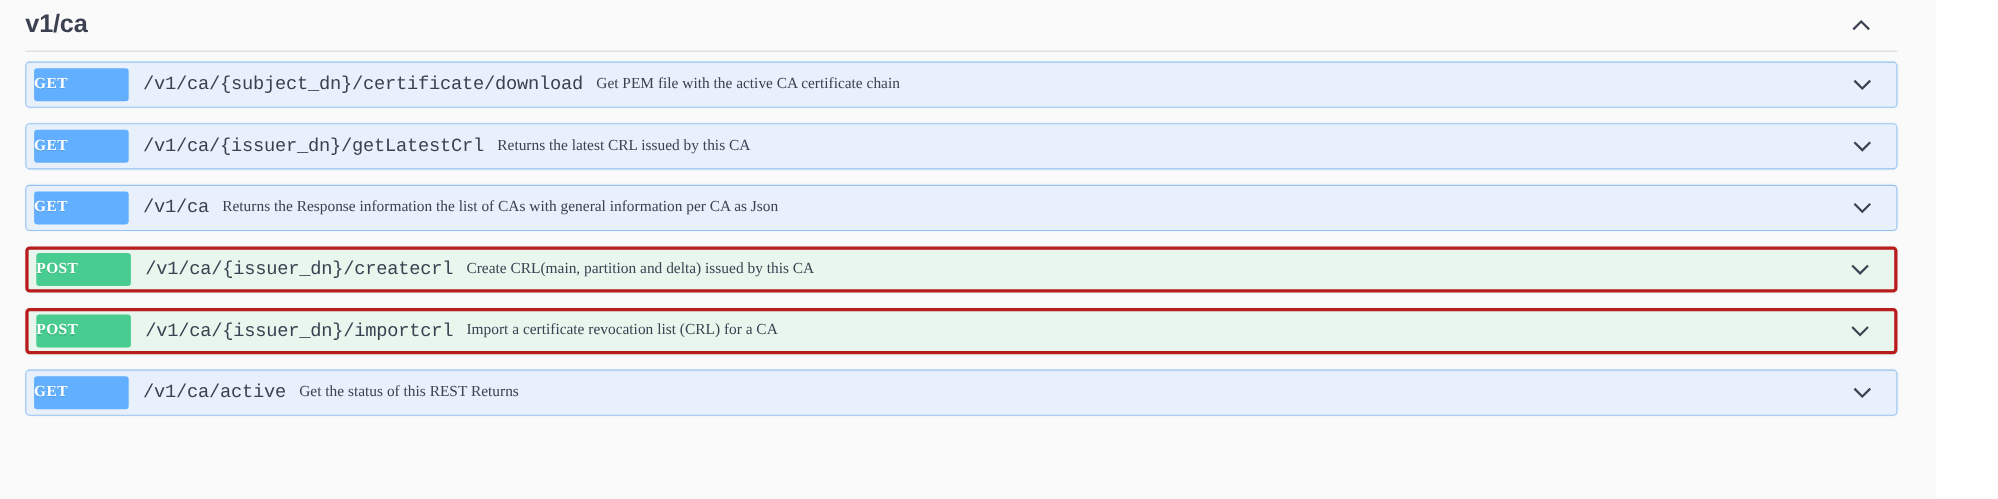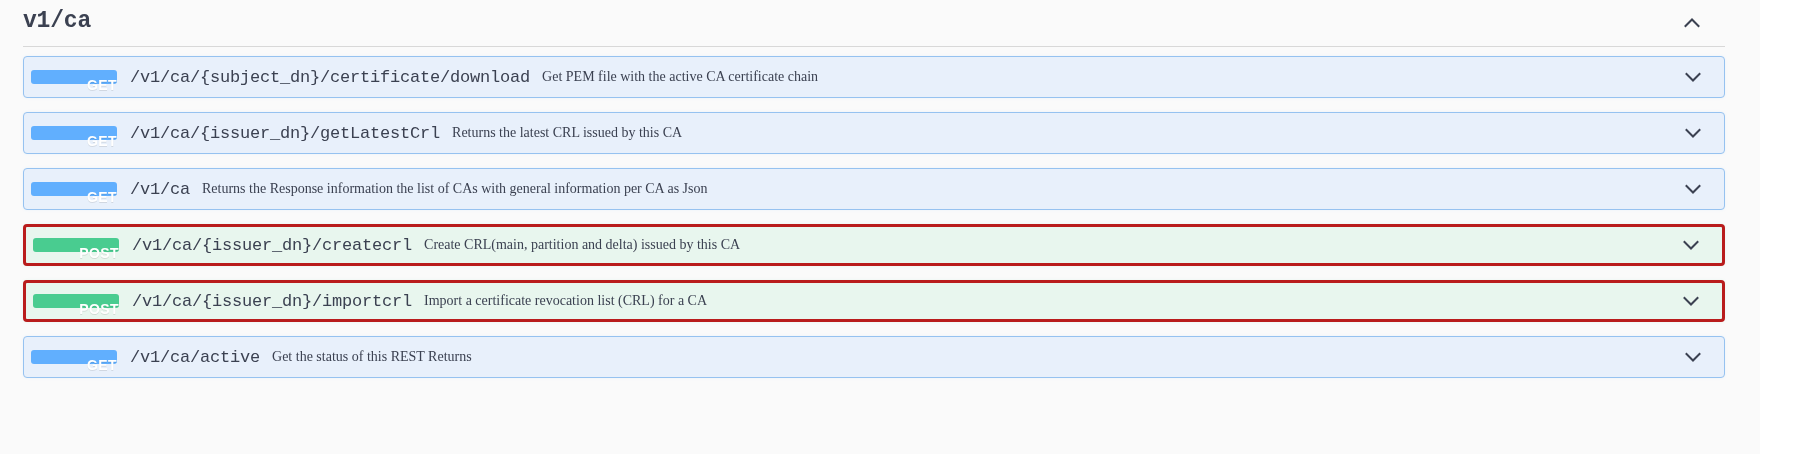--- a/index.html
+++ b/index.html
@@ -43,21 +43,20 @@
     padding: 0;
     box-sizing: border-box;
   }
   .tag-title {
     font-size: 23px;
     font-weight: 700;
     color: #3b4151;
     letter-spacing: -0.2px;
     line-height: 1;
     padding-bottom: 3px;
-    font-family: Liberation Mono, monospace;
   }
   .tag-arrow {
     width: 22px;
     height: 22px;
     margin-right: 22px;
     display: flex;
     align-items: center;
     justify-content: center;
   }
   .tag-arrow svg { display: block; }
@@ -89,26 +88,26 @@
   .opblock-summary {
     display: flex;
     align-items: center;
     width: 100%;
     padding: 0 5px 0 7px;
     box-sizing: border-box;
   }
   .opblock-summary-method {
     flex: 0 0 auto;
     width: 86px;
-    height: 14px;
+    height: 30px;
     line-height: 30px;
-    text-align: right;
+    text-align: left;
     border-radius: 3px;
     color: #ffffff;
-    font-family: Liberation Sans, sans-serif;
+    font-family: Liberation Serif, serif;
     font-size: 14px;
     font-weight: 700;
     letter-spacing: 0.4px;
     text-shadow: 0 1px 0 rgba(0,0,0,0.10);
   }
   .opblock.get .opblock-summary-method { background: #61affe; }
   .opblock.post .opblock-summary-method { background: #49cc90; }
 
   .opblock-summary-path {
     flex: 0 0 auto;

